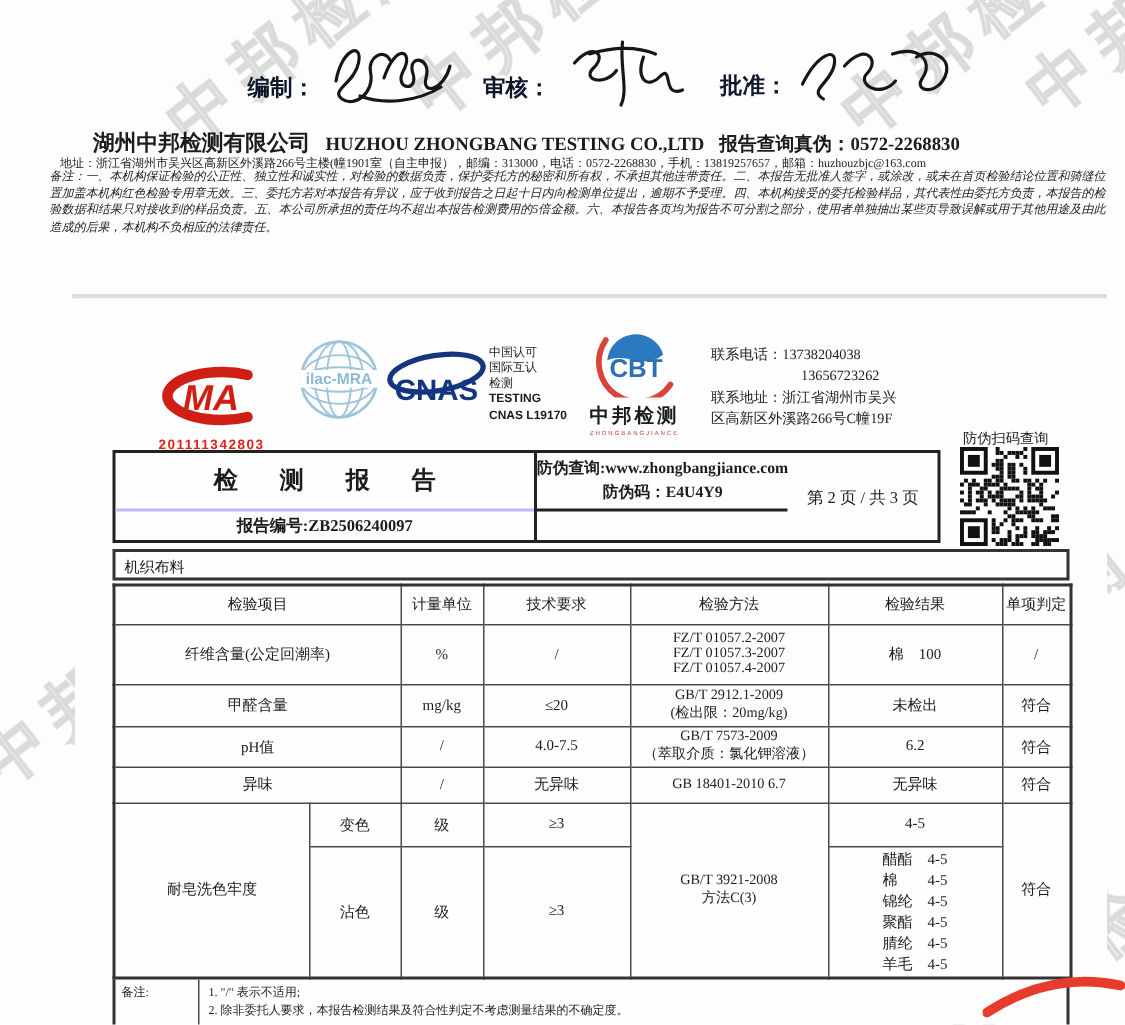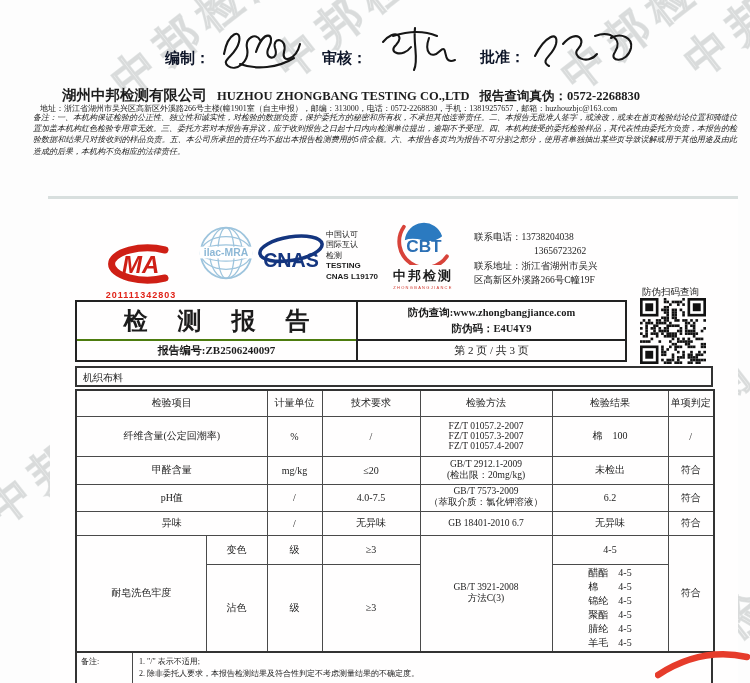--- a/index.html
+++ b/index.html
@@ -39,23 +39,23 @@
   .cbt-block { position:absolute; left:338px; top:22px; width:70px; text-align:center; }
   .cbt-name { font-size:13px; font-weight:bold; letter-spacing:2px; margin-top:-2px; }
   .cbt-sub { font-size:4px; color:#d0342a; letter-spacing:1.3px; font-family:"Liberation Sans",sans-serif; }
   .contact-block { position:absolute; left:424px; top:31px; font-size:9.5px; line-height:1.5; }
   .contact-ph2 { padding-left:60px; }
   .qr-caption { position:absolute; left:592px; top:87px; font-size:9.5px; }
 
   
   .rpt-table { position:absolute; left:25px; top:101px; width:552px; height:62px; border:2px solid #222; display:flex; }
   .rpt-left { width:281px; border-right:2px solid #222; display:flex; flex-direction:column; }
-  .rpt-title { height:39px; border-bottom:2px solid #4d7c0f; display:flex; align-items:center; justify-content:center; font-size:24px; font-weight:bold; letter-spacing:12px; text-indent:12px; }
+  .rpt-title { height:39px; border-bottom:2px solid #c4b5fd; display:flex; align-items:center; justify-content:center; font-size:16px; font-weight:bold; letter-spacing:12px; text-indent:12px; }
   .rpt-no { flex:1; display:flex; align-items:center; justify-content:center; font-size:11px; font-weight:bold; }
-  .rpt-right { flex:1; display:flex; flex-direction:column; }
+  .rpt-right { flex:1; display:flex; flex-direction:row; }
   .rpt-antifake { height:39px; border-bottom:2px solid #222; display:flex; flex-direction:column; align-items:center; justify-content:center; font-size:10.5px; font-weight:bold; line-height:1.5; }
   .rpt-page { flex:1; display:flex; align-items:center; justify-content:center; font-size:11px; }
 
   .qr-box { position:absolute; left:590px; top:99px; width:66px; height:66px; }
 
   
   .tbl-wrap { position:absolute; left:25px; top:167px; width:638px; }
   .section-box { border:2px solid #333; height:21px; font-size:10px; padding:3px 0 0 6px; background:transparent; }
   table.main { width:638px; border-collapse:collapse; table-layout:fixed; margin-top:2px; font-size:10px; }
   table.main td, table.main th { border:1px solid #4a4a4a; text-align:center; vertical-align:middle; padding:1px 2px; font-weight:normal; }

